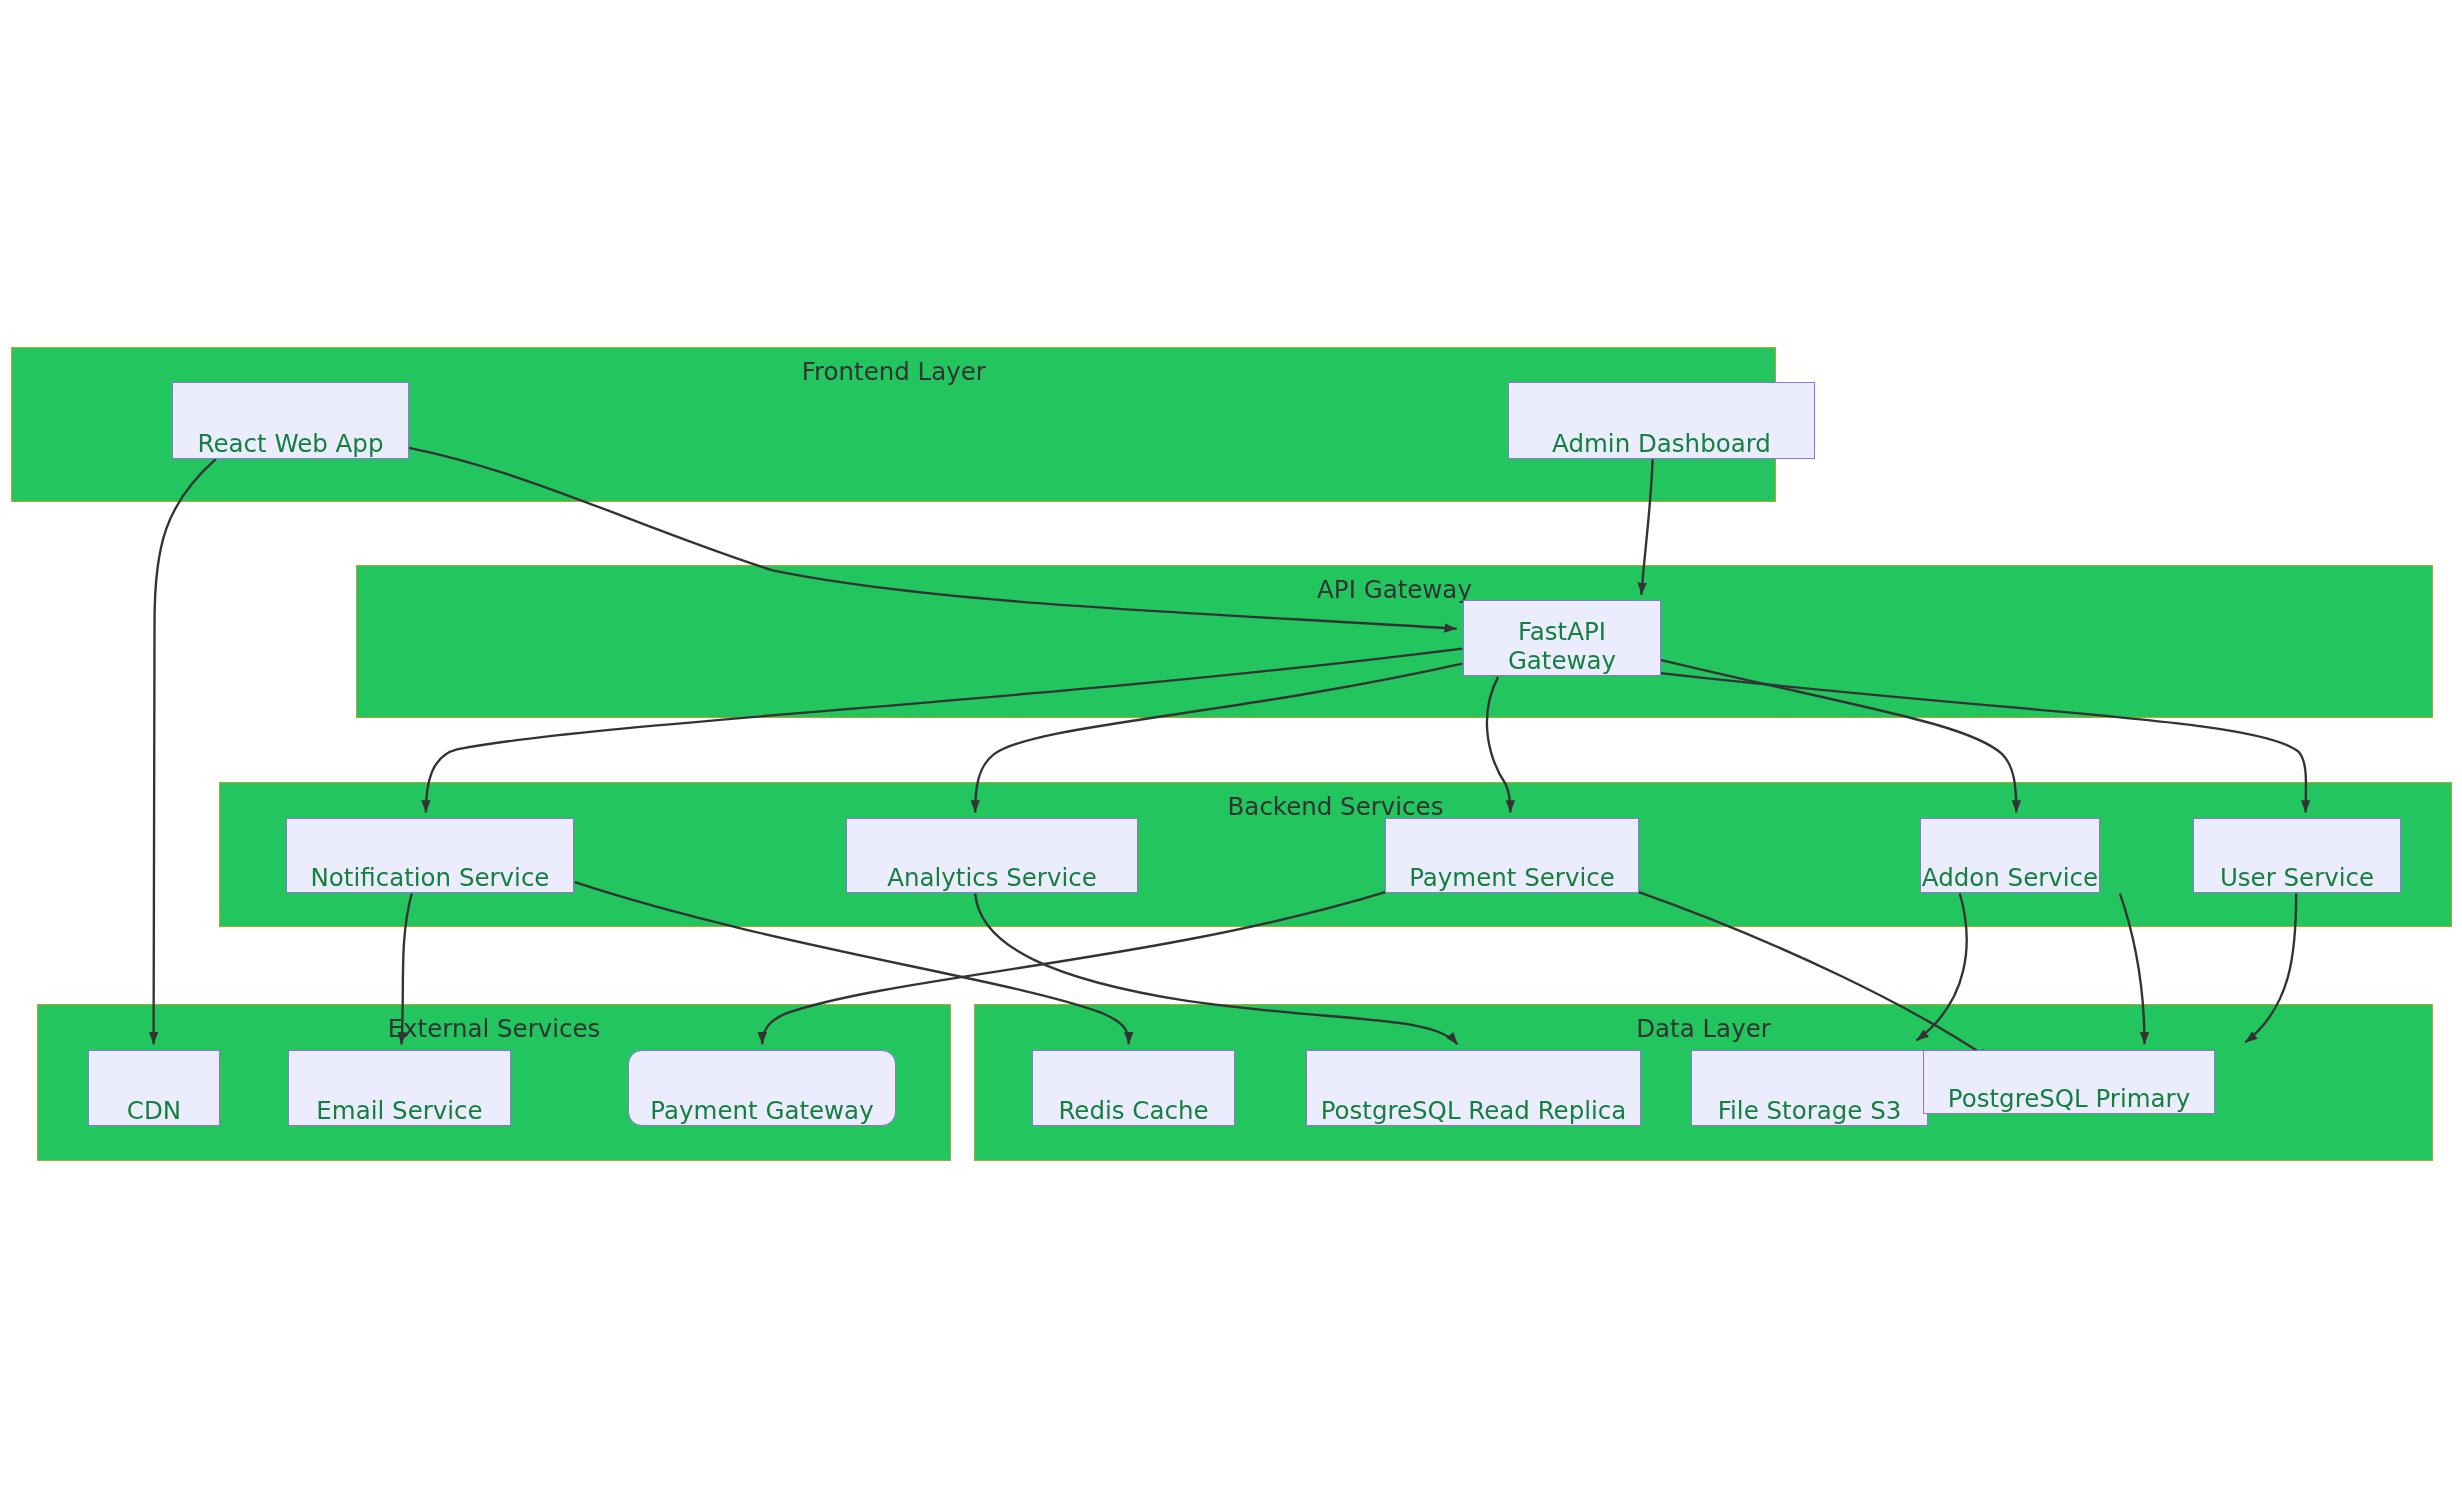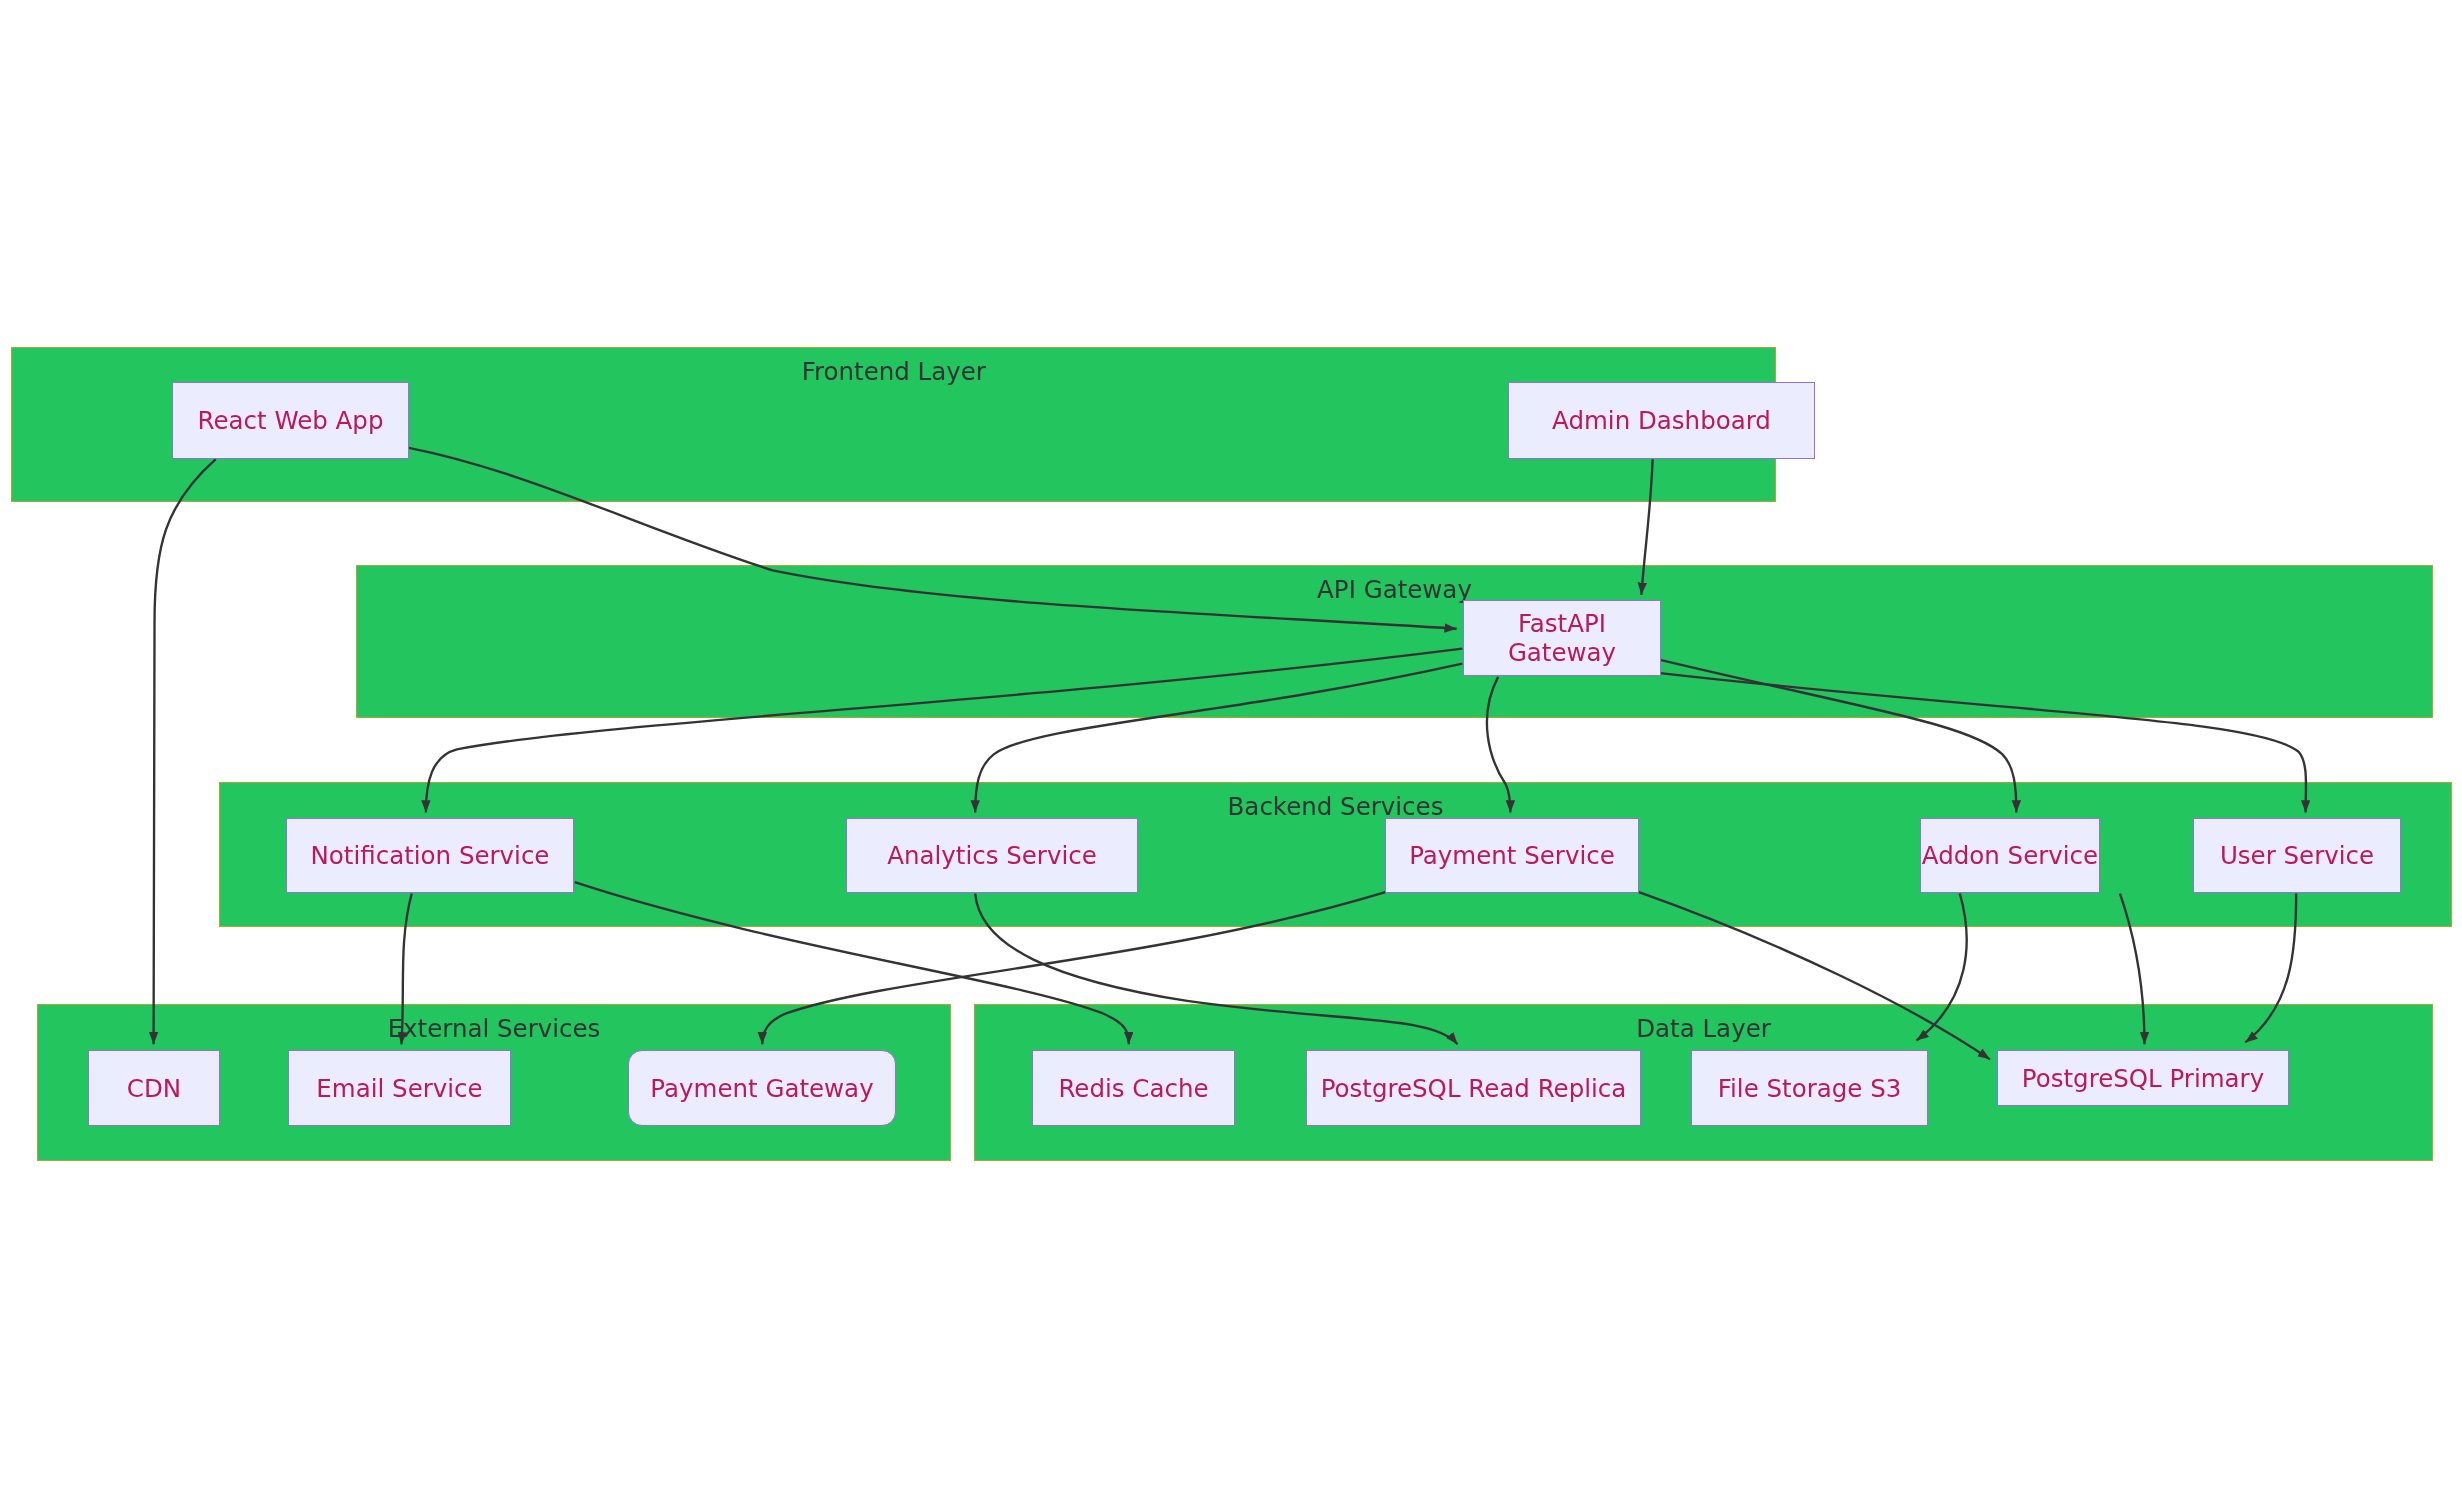--- a/index.html
+++ b/index.html
@@ -27,24 +27,24 @@
   #edges{
     position:absolute;left:0;top:0;
     z-index:2;
     pointer-events:none;
   }
   .node{
     position:absolute;
     background:#ECECFF;
     border:1.9px solid #9370DB;
     box-sizing:border-box;
-    display:flex;align-items:center;justify-content:center;
+    display:flex;align-items:flex-end;justify-content:center;
     text-align:center;
     font-size:24.5px;
-    color:#be185d;
+    color:#15803d;
     z-index:3;
   }
   .edge{
     fill:none;
     stroke:#333333;
     stroke-width:2.5px;
   }
 </style>
 </head>
 <body>
@@ -126,18 +126,18 @@
   </div>
   <div class="node" style="left:1032px;top:1050px;width:203px;height:76px;">
     <span>Redis Cache</span>
   </div>
   <div class="node" style="left:1306px;top:1050px;width:335px;height:76px;">
     <span>PostgreSQL Read Replica</span>
   </div>
   <div class="node" style="left:1691px;top:1050px;width:237px;height:76px;">
     <span>File Storage S3</span>
   </div>
-  <div class="node" style="left:1997px;top:1050px;width:292px;height:56px;">
+  <div class="node" style="left:1923px;top:1050px;width:292px;height:64px;">
     <span>PostgreSQL Primary</span>
   </div>
 
 </div>
 
 
 </body></html>

